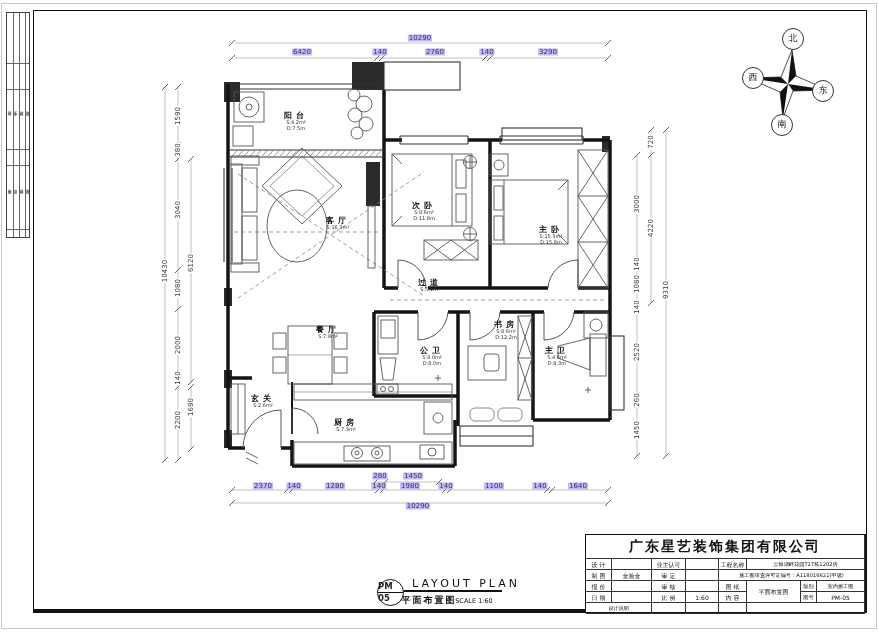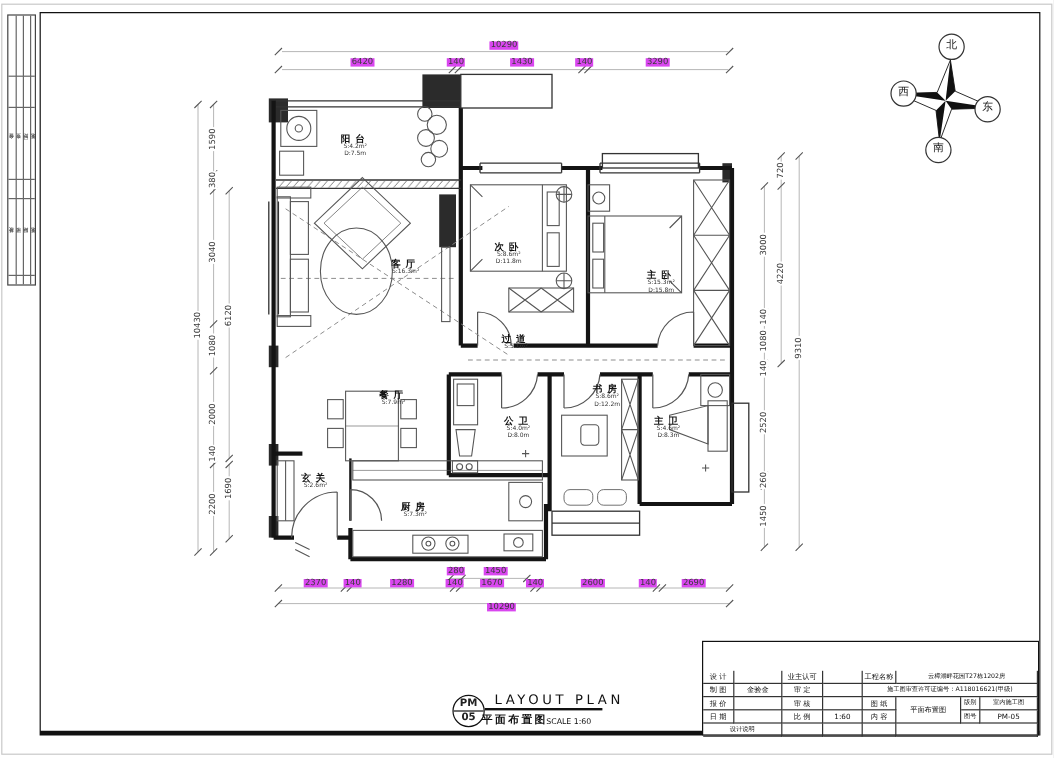--- a/index.html
+++ b/index.html
@@ -8,37 +8,37 @@
   .pageedge{position:absolute;left:1px;top:3px;width:874px;height:624px;border:1px solid #c9c9c9;}
   .frame{position:absolute;left:33px;top:10px;width:834px;height:603px;box-sizing:border-box;
          border:1.5px solid #111;border-bottom-width:4px;}
   
   .strip{position:absolute;left:6px;top:12px;width:24px;height:226px;border:1px solid #444;box-sizing:border-box;}
   .strip .v{position:absolute;top:0;bottom:0;width:0;border-left:0.5px solid #666;}
   .strip .h{position:absolute;left:0;right:0;height:0;border-top:0.5px solid #666;}
   .strip .cell{position:absolute;width:6px;text-align:center;font-size:4px;color:#333;
                writing-mode:vertical-rl;transform:rotate(180deg);letter-spacing:1px;line-height:5px;}
   
-  .dim{position:absolute;font-size:7px;color:#3a3a3a;white-space:nowrap;background:#d946ef;
+  .dim{position:absolute;font-size:7px;color:#3a3a3a;white-space:nowrap;background:#c4b5fd;
        padding:0 1px;transform:translate(-50%,-50%);line-height:7px;}
   .dimv{position:absolute;font-size:7px;color:#3a3a3a;white-space:nowrap;background:#fff;
        padding:0 1px;transform:translate(-50%,-50%) rotate(-90deg);line-height:7px;}
   
   .room{position:absolute;transform:translate(-50%,-50%);text-align:center;white-space:nowrap;}
   .room .nm{font-size:8px;font-weight:bold;letter-spacing:4px;color:#111;line-height:9px;}
   .room .sub{font-size:5px;color:#333;line-height:5.5px;letter-spacing:0;}
   
   .ccirc{position:absolute;width:20px;height:20px;border:1px solid #333;border-radius:50%;
          font-size:9px;line-height:19px;text-align:center;color:#111;background:#fff;}
   
   .wm{position:absolute;left:420px;top:270px;transform:translate(-50%,-50%);font-size:64px;
       letter-spacing:18px;color:rgba(60,60,60,0.05);font-weight:bold;white-space:nowrap;}
   
   .pcirc{position:absolute;left:377px;top:579px;width:27px;height:27px;border:1.5px solid #111;
-         border-radius:50%;box-sizing:border-box;text-align:center;}
+         border-radius:50%;box-sizing:border-box;text-align:left;}
   .pcirc .t{font-size:8.5px;font-weight:bold;line-height:12px;border-bottom:1.5px solid #111;}
   .pcirc .b{font-size:8.5px;font-weight:bold;line-height:11px;}
   .prule{position:absolute;left:404px;top:590px;width:98px;height:2px;background:#111;}
   .ptitle-en{position:absolute;left:466px;top:583px;transform:translate(-50%,-50%);
              font-size:11px;font-weight:normal;letter-spacing:3px;color:#111;white-space:nowrap;}
   .ptitle-cn{position:absolute;left:429px;top:600px;transform:translate(-50%,-50%);
              font-size:9px;font-weight:bold;letter-spacing:2px;color:#111;white-space:nowrap;}
   .pscale{position:absolute;left:474px;top:601px;transform:translate(-50%,-50%);
           font-size:6.5px;color:#111;white-space:nowrap;text-align:center;}
   
@@ -320,35 +320,35 @@
     <div class="sub">S:2.6m²</div>
   </div>
   <div class="room" style="left:346px;top:425px">
     <div class="nm">厨房</div>
     <div class="sub">S:7.3m²</div>
   </div>
 
   <div class="dim" style="left:420px;top:38px">10290</div>
   <div class="dim" style="left:302px;top:52px">6420</div>
   <div class="dim" style="left:380px;top:52px">140</div>
-  <div class="dim" style="left:435px;top:52px">1430</div>
+  <div class="dim" style="left:435px;top:52px">2760</div>
   <div class="dim" style="left:487px;top:52px">140</div>
   <div class="dim" style="left:548px;top:52px">3290</div>
 
   <div class="dim" style="left:380px;top:476px">280</div>
   <div class="dim" style="left:413px;top:476px">1450</div>
   <div class="dim" style="left:263px;top:486px">2370</div>
   <div class="dim" style="left:294px;top:486px">140</div>
   <div class="dim" style="left:335px;top:486px">1280</div>
   <div class="dim" style="left:379px;top:486px">140</div>
-  <div class="dim" style="left:410px;top:486px">1670</div>
+  <div class="dim" style="left:410px;top:486px">1980</div>
   <div class="dim" style="left:446px;top:486px">140</div>
-  <div class="dim" style="left:494px;top:486px">2600</div>
+  <div class="dim" style="left:494px;top:486px">1100</div>
   <div class="dim" style="left:540px;top:486px">140</div>
-  <div class="dim" style="left:578px;top:486px">2690</div>
+  <div class="dim" style="left:578px;top:486px">1640</div>
   <div class="dim" style="left:418px;top:506px">10290</div>
 
   <div class="dimv" style="left:165px;top:271px">10430</div>
   <div class="dimv" style="left:178px;top:116px">1590</div>
   <div class="dimv" style="left:178px;top:150px">380</div>
   <div class="dimv" style="left:178px;top:210px">3040</div>
   <div class="dimv" style="left:178px;top:288px">1080</div>
   <div class="dimv" style="left:178px;top:345px">2000</div>
   <div class="dimv" style="left:178px;top:378px">140</div>
   <div class="dimv" style="left:178px;top:420px">2200</div>
@@ -369,20 +369,21 @@
   <div class="pcirc">
     <div class="t">PM</div>
     <div class="b">05</div>
   </div>
   <div class="prule"></div>
   <div class="ptitle-en">LAYOUT PLAN</div>
   <div class="ptitle-cn">平面布置图</div>
   <div class="pscale">SCALE 1:60</div>
 
   <div class="tb">
+    <div class="c company" style="grid-column:1/9;grid-row:1">广东星艺装饰集团有限公司</div>
 
     <div class="c" style="grid-column:1;grid-row:2">设 计</div>
     <div class="c" style="grid-column:2;grid-row:2"></div>
     <div class="c" style="grid-column:3;grid-row:2">业主认可</div>
     <div class="c" style="grid-column:4;grid-row:2"></div>
     <div class="c" style="grid-column:5;grid-row:2">工程名称</div>
     <div class="c sm" style="grid-column:6/9;grid-row:2">云樟湖畔花园T27栋1202房</div>
 
     <div class="c" style="grid-column:1;grid-row:3">制 图</div>
     <div class="c" style="grid-column:2;grid-row:3">金验金</div>

